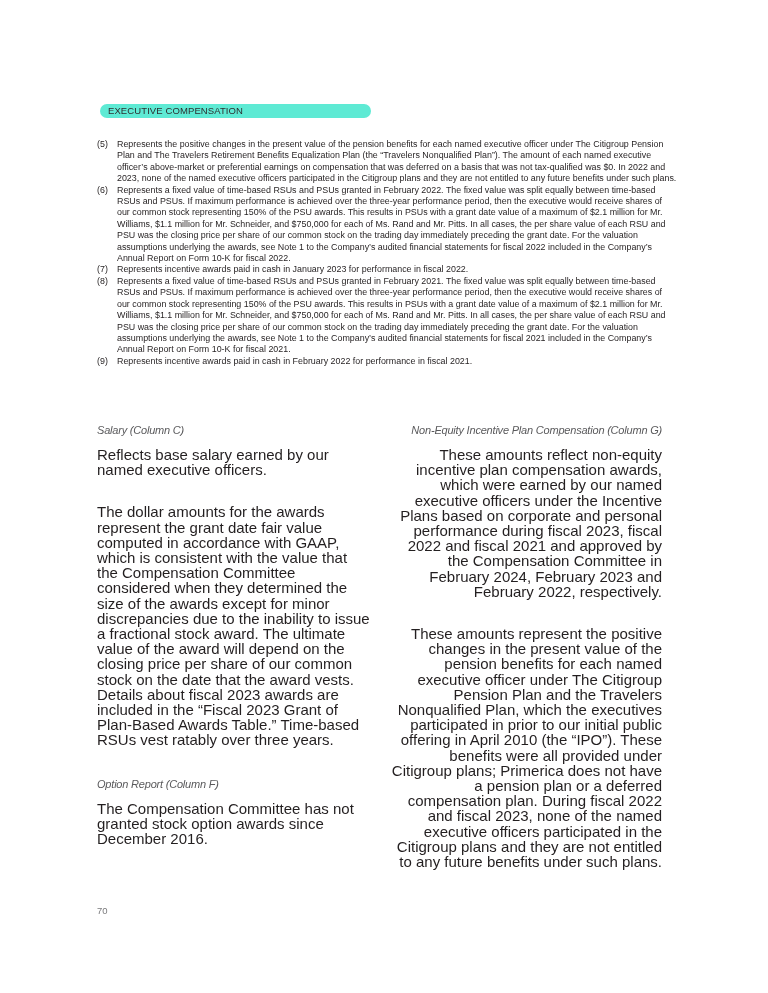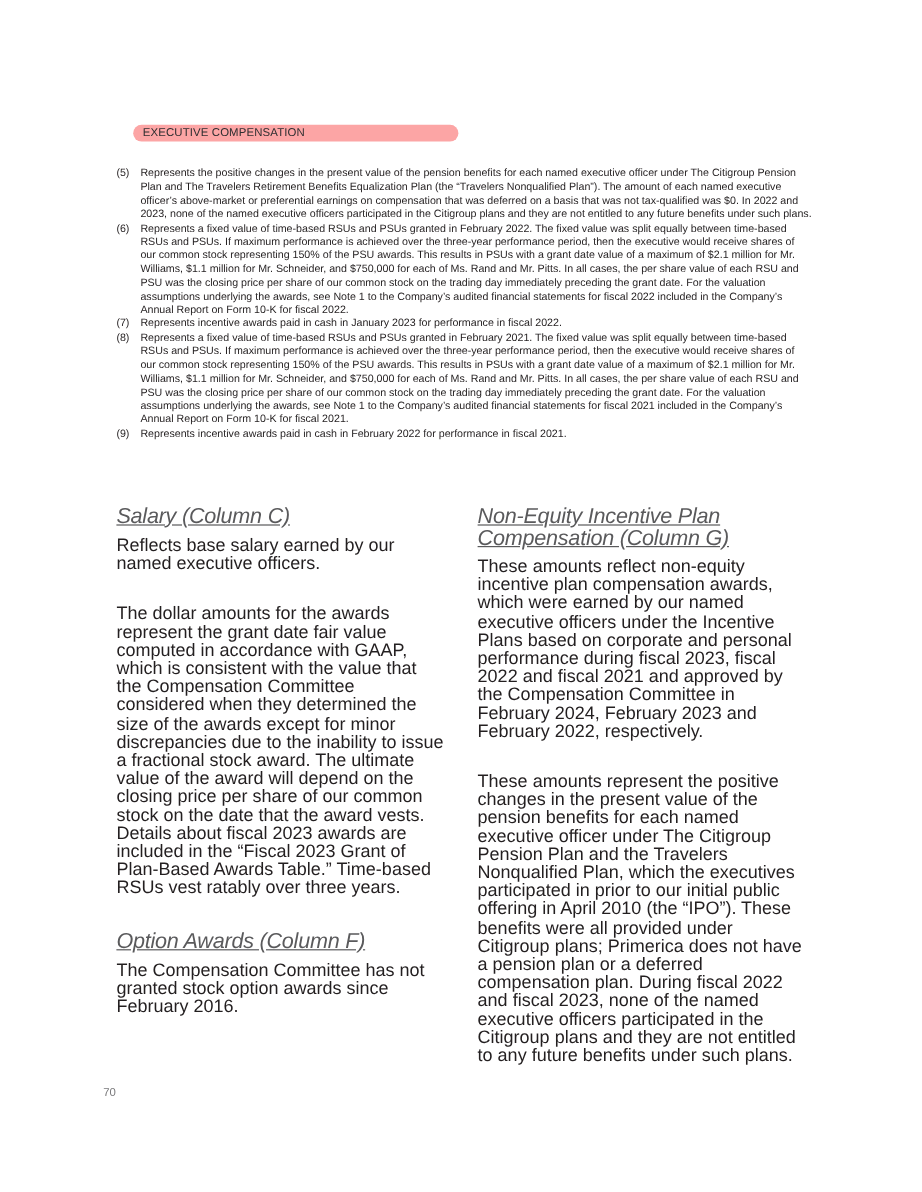--- a/index.html
+++ b/index.html
@@ -10,25 +10,25 @@
     body {
       width: 768px;
       height: 993px;
       position: relative;
       overflow: hidden;
       font-family: "DejaVu Sans", sans-serif;
       color: #231f20;
     }
     .section-bar {
       position: absolute;
-      left: 111px;
+      left: 100px;
       top: 104px;
       width: 271px;
       height: 14px;
-      background: #fca5a5;
+      background: #5eead4;
       border-radius: 7px;
       font-family: "Liberation Sans", sans-serif;
       font-size: 9.5px;
       line-height: 14px;
       color: #2e2e30;
       padding-left: 8px;
       box-sizing: border-box;
       letter-spacing: 0.1px;
     }
     .footnotes {
@@ -51,42 +51,41 @@
     }
     .fn-text {
       flex: 1;
     }
     .col {
       position: absolute;
       top: 421px;
       width: 275px;
     }
     .col-left { left: 97px; }
-    .col-right { left: 398px; width: 276px; }
+    .col-right { left: 386px; width: 276px; text-align: right; }
     .sec-title {
       font-family: "Liberation Sans", sans-serif;
       font-style: italic;
       font-weight: normal;
-      font-size: 18px;
+      font-size: 11px;
       line-height: 18px;
       color: #5a5a5c;
       margin: 0 0 8px 0;
       letter-spacing: -0.2px;
-      text-decoration: underline;
     }
     .sec-body {
       font-family: "Liberation Sans", sans-serif;
       font-size: 15px;
       line-height: 15.2px;
       color: #231f20;
       margin: 0 0 27px 0;
     }
     .page-num {
       position: absolute;
-      left: 86px;
+      left: 97px;
       top: 905px;
       font-family: "Liberation Sans", sans-serif;
       font-size: 9.5px;
       color: #7a7a7c;
     }
   </style>
 </head>
 <body>
 
 <div class="section-bar">EXECUTIVE COMPENSATION</div>
@@ -118,22 +117,22 @@
   <section>
     <h3 class="sec-title">Salary (Column C)</h3>
     <p class="sec-body">Reflects base salary earned by our named executive officers.</p>
   </section>
   <section>
   </section>
   <section>
     <p class="sec-body">The dollar amounts for the awards represent the grant date fair value computed in accordance with GAAP, which is consistent with the value that the Compensation Committee considered when they determined the size of the awards except for minor discrepancies due to the inability to issue a fractional stock award. The ultimate value of the award will depend on the closing price per share of our common stock on the date that the award vests. Details about fiscal 2023 awards are included in the “Fiscal 2023 Grant of Plan-Based Awards Table.” Time-based RSUs vest ratably over three years.</p>
   </section>
   <section>
-    <h3 class="sec-title">Option Awards (Column F)</h3>
-    <p class="sec-body">The Compensation Committee has not granted stock option awards since February 2016.</p>
+    <h3 class="sec-title">Option Report (Column F)</h3>
+    <p class="sec-body">The Compensation Committee has not granted stock option awards since December 2016.</p>
   </section>
 </div>
 
 <div class="col col-right">
   <section>
     <h3 class="sec-title">Non-Equity Incentive Plan Compensation (Column G)</h3>
     <p class="sec-body">These amounts reflect non-equity incentive plan compensation awards, which were earned by our named executive officers under the Incentive Plans based on corporate and personal performance during fiscal 2023, fiscal 2022 and fiscal 2021 and approved by the Compensation Committee in February 2024, February 2023 and February 2022, respectively.</p>
   </section>
   <section>
     <p class="sec-body">These amounts represent the positive changes in the present value of the pension benefits for each named executive officer under The Citigroup Pension Plan and the Travelers Nonqualified Plan, which the executives participated in prior to our initial public offering in April 2010 (the “IPO”). These benefits were all provided under Citigroup plans; Primerica does not have a pension plan or a deferred compensation plan. During fiscal 2022 and fiscal 2023, none of the named executive officers participated in the Citigroup plans and they are not entitled to any future benefits under such plans.</p>

